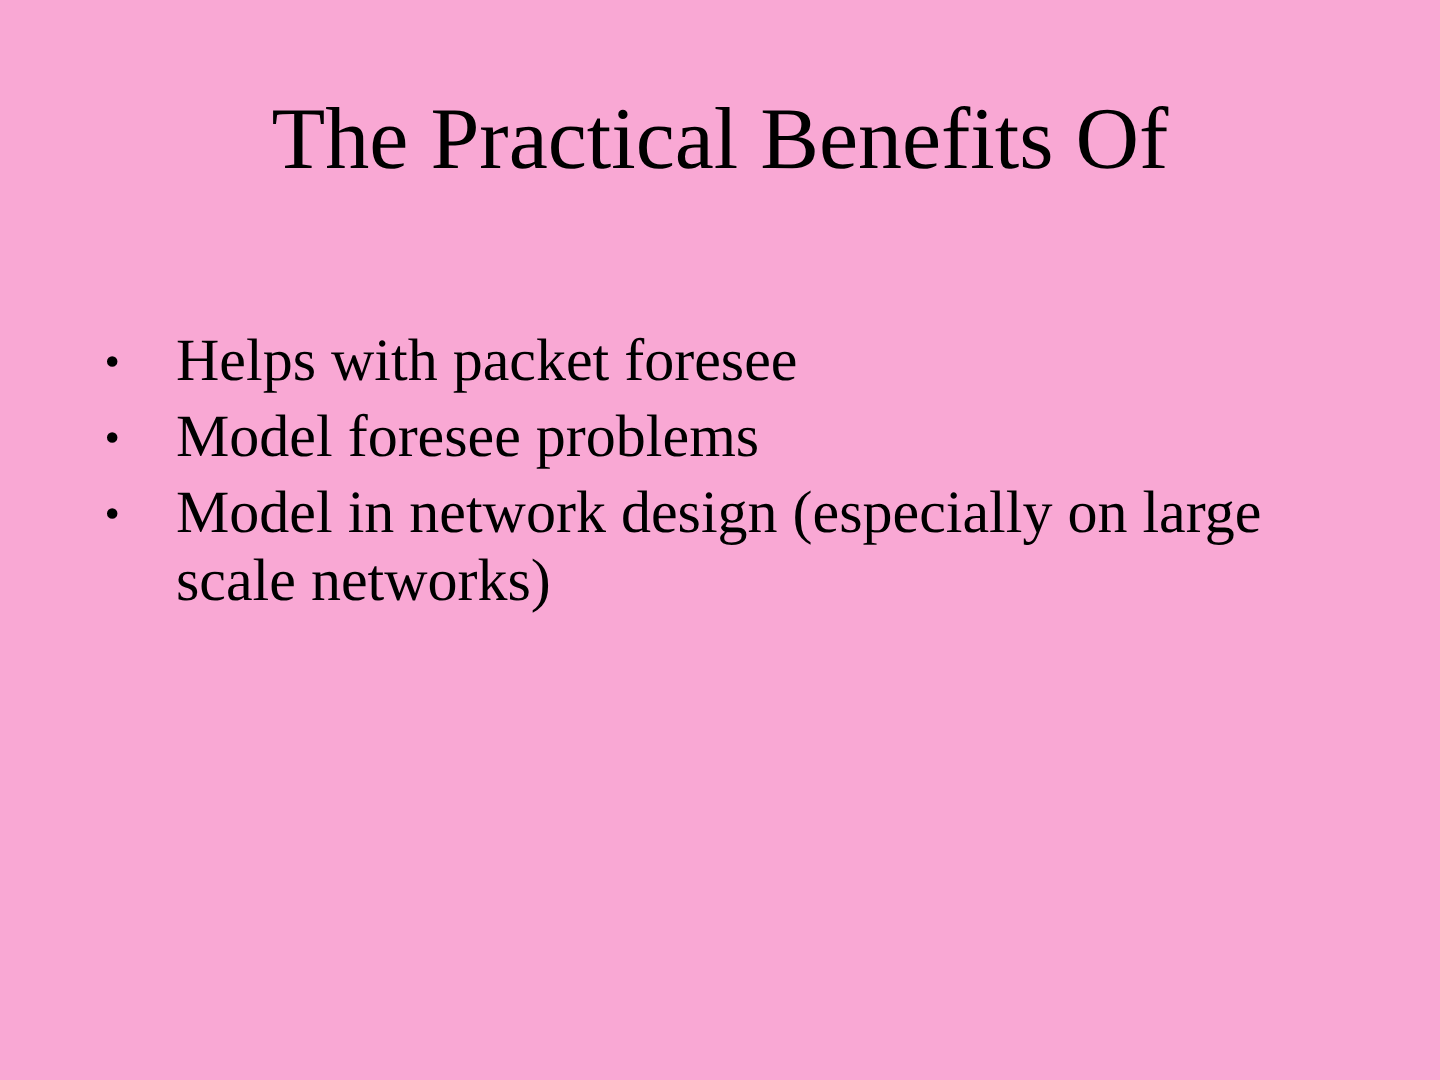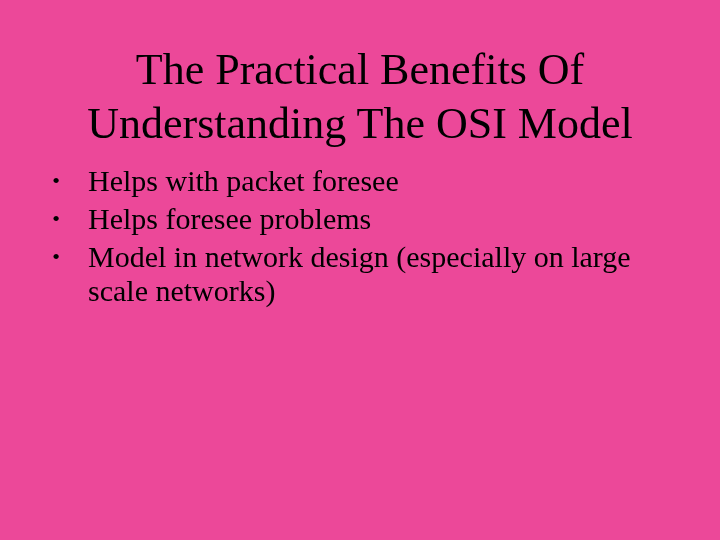--- a/index.html
+++ b/index.html
@@ -4,21 +4,21 @@
   <style>
     html, body {
       margin: 0;
       padding: 0;
       background: #ffffff;
     }
     .slide {
       position: relative;
       width: 720px;
       height: 540px;
-      background: #ec4899;
+      background: #f9a8d4;
       color: #000000;
       font-family: "Liberation Serif", "DejaVu Serif", serif;
       overflow: hidden;
     }
     .title {
       position: absolute;
       left: 36px;
       top: 43px;
       width: 648px;
       text-align: center;
@@ -54,30 +54,29 @@
       text-align: right;
       font-size: 22px;
     }
   </style>
 </head>
 <body>
 
 <div class="slide">
   <h1 class="title">
     <span>The Practical Benefits Of</span>
-    <span>Understanding The OSI Model</span>
   </h1>
 
   <ul class="bullets">
     <li>
       <span class="bullet-icon">•</span>
       <span>Helps with packet foresee</span>
     </li>
     <li>
       <span class="bullet-icon">•</span>
-      <span>Helps foresee problems</span>
+      <span>Model foresee problems</span>
     </li>
     <li>
       <span class="bullet-icon">•</span>
       <span>Model in network design (especially on large scale networks)</span>
     </li>
   </ul>
 </div>
 
 </body></html>

